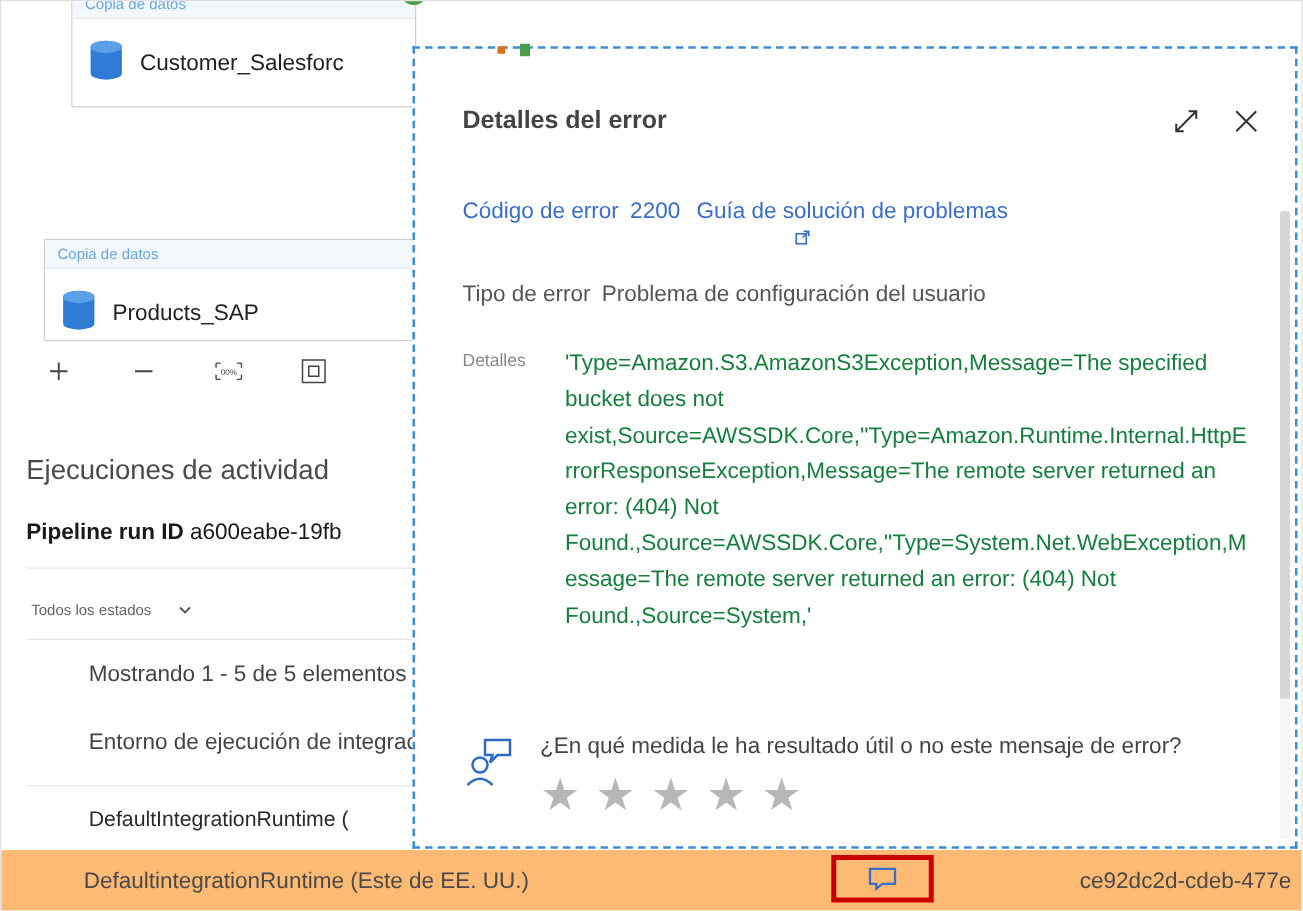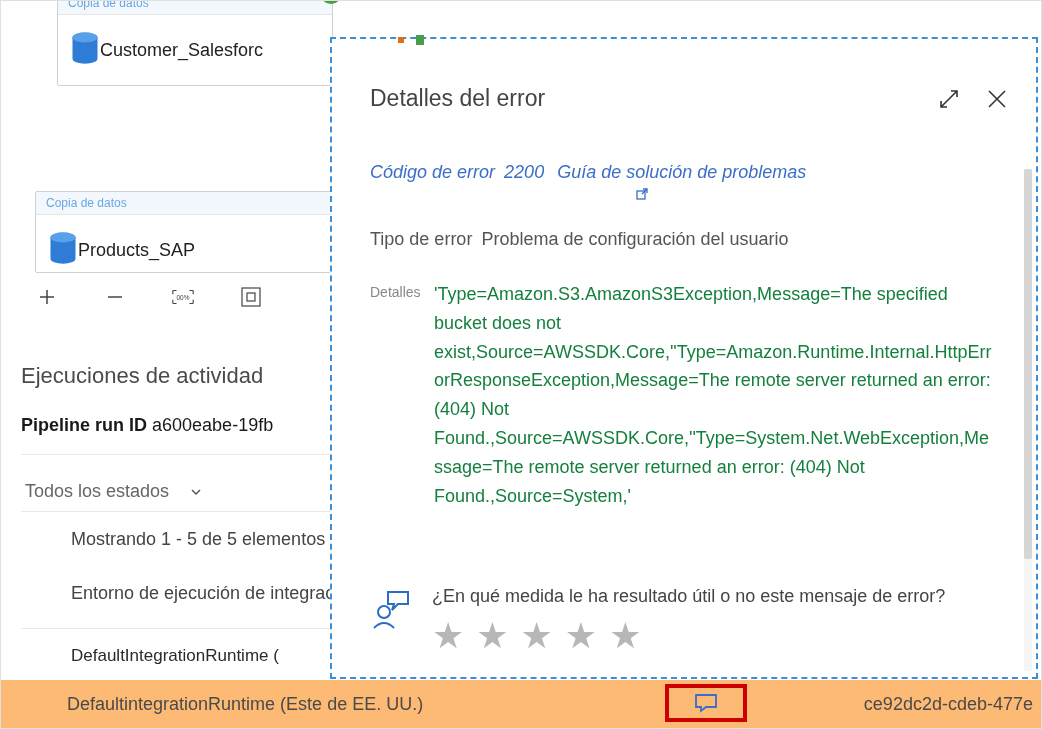--- a/index.html
+++ b/index.html
@@ -3,61 +3,61 @@
   <meta charset="utf-8">
   <style>
     * { box-sizing: border-box; margin: 0; padding: 0; font-family: 'Segoe UI', Arial, sans-serif; }
     body { background: #fff; width: 1042px; height: 729px; position: relative; overflow: hidden; border: 1px solid #e0e0e0; }
 
     
     .canvas { position: absolute; left: 0; top: 0; width: 100%; height: 100%; }
 
     .activity-box { position: absolute; background: #fff; border: 1px solid #d0d0d0; border-radius: 2px; }
     .activity-box .header { background: #f3f8fe; color: #6aa6e0; font-size: 12px; padding: 4px 10px; border-bottom: 1px solid #e6e6e6; }
-    .activity-box .body { padding: 16px 12px; display: flex; align-items: center; }
+    .activity-box .body { padding: 16px 12px; display: flex; align-items: center; gap: 12px; }
     .activity-box .name { font-size: 18px; color: #222; }
 
     .db-icon { width: 30px; height: 38px; }
 
     .success-circle { width: 22px; height: 22px; border-radius: 50%; background: #489e48; position: absolute; top: -10px; right: -10px; display: flex; align-items: center; justify-content: center; color: #fff; font-size: 14px; }
 
     
     .toolbar { position: absolute; left: 34px; top: 284px; display: flex; align-items: center; gap: 44px; }
     .tool-btn { width: 24px; height: 24px; display: flex; align-items: center; justify-content: center; color: #555; }
 
     
     .section-title { position: absolute; left: 20px; top: 362px; font-size: 22px; color: #4a4a4a; font-weight: 400; }
     .run-id-row { position: absolute; left: 20px; top: 414px; font-size: 18px; color: #1a1a1a; }
     .run-id-row .label { font-weight: 700; }
     .divider { position: absolute; left: 20px; border-top: 1px solid #e8e8e8; width: 310px; }
 
-    .status-filter { position: absolute; left: 24px; top: 480px; font-size: 18px; color: #666; display: flex; align-items: center; gap: 20px; }
+    .status-filter { position: absolute; left: 24px; top: 480px; font-size: 12px; color: #666; display: flex; align-items: center; gap: 20px; }
 
     .showing-text { position: absolute; left: 70px; top: 528px; font-size: 18px; color: #444; }
     .env-text { position: absolute; left: 70px; top: 582px; font-size: 18px; color: #444; }
     .runtime1 { position: absolute; left: 70px; top: 645px; font-size: 17px; color: #2a2a2a; }
 
     
     .bottom-row { position: absolute; left: 0; bottom: 0; width: 100%; height: 48px; background: #fdba74; display: flex; align-items: center; padding-left: 66px; font-size: 18px; color: #4a4a4a; }
     .bottom-id { position: absolute; right: 8px; }
 
     .comment-red-box { position: absolute; border: 4px solid #cc0000; width: 82px; height: 38px; bottom: 6px; left: 664px; display: flex; align-items: center; justify-content: center; }
     .comment-icon { color: #3a6ec8; }
 
     
     .error-panel { position: absolute; left: 329px; top: 36px; width: 708px; height: 642px; background: #fff; border: 2px dashed #3a8fd6; }
     .panel-header { display: flex; align-items: center; justify-content: space-between; padding: 46px 28px 10px 38px; }
-    .panel-title { font-size: 23px; color: #444; font-weight: 400; }
+    .panel-title { font-size: 20px; color: #444; font-weight: 700; }
     .panel-actions { display: flex; gap: 26px; }
     .panel-body { padding: 40px 38px 10px 38px; }
-    .code-line { font-size: 18px; margin-bottom: 28px; font-style: italic; }
+    .code-line { font-size: 18px; margin-bottom: 28px; }
     .code-link { color: #3a6ec8; }
     .guide-link { color: #3a6ec8; display: inline-flex; align-items: center; gap: 4px; flex-direction: column; }
     .type-line { font-size: 18px; color: #555; margin-bottom: 30px; }
-    .details-row { display: flex; }
+    .details-row { display: flex; gap: 18px; }
     .details-label { font-size: 14px; color: #888; min-width: 64px; padding-top: 4px; }
     .details-text { font-size: 18px; color: #15803d; line-height: 1.6; flex: 1; word-break: break-word; }
 
     .feedback { position: absolute; bottom: 12px; left: 0; width: 100%; padding: 8px 36px; display: flex; gap: 20px; }
     .feedback-icon { color: #2b6cc4; }
     .feedback-content { flex: 1; }
     .feedback-text { font-size: 18px; color: #444; margin-bottom: 8px; }
     .stars { display: flex; gap: 12px; color: #b7b7b7; font-size: 36px; }
 
     .orange-mark { position: absolute; top: -2px; left: 66px; width: 6px; height: 6px; background: #e07018; }

